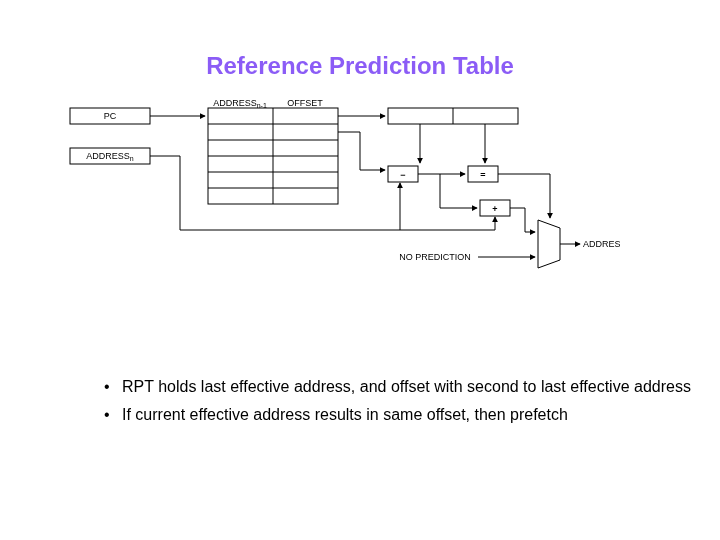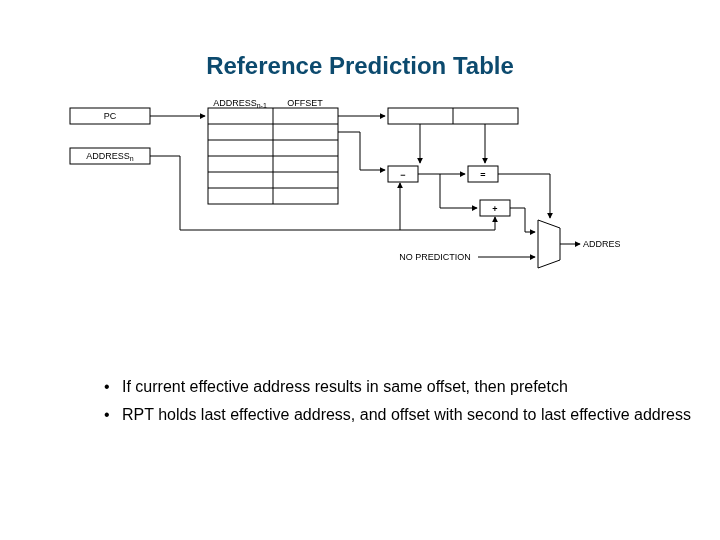--- a/index.html
+++ b/index.html
@@ -1,17 +1,17 @@
 <!DOCTYPE html>
 <html><head>
 <meta charset="utf-8">
 <style>
   html,body{margin:0;padding:0;width:720px;height:540px;background:#fff;font-family:Arial,Helvetica,sans-serif;}
   .slide{position:relative;width:720px;height:540px;}
-  .title{position:absolute;top:52px;left:0;width:720px;text-align:center;font-weight:bold;font-size:24px;color:#0c4a6e;}
+  .title{position:absolute;top:52px;left:0;width:720px;text-align:center;font-weight:bold;font-size:24px;color:#8b5cf6;}
   .diagram{position:absolute;top:100px;left:60px;width:560px;height:200px;}
   .diagram text{font-family:Arial,Helvetica,sans-serif;font-size:9px;fill:#000;}
   .diagram .tiny{font-size:7px;}
   .bullets{position:absolute;top:360px;left:60px;width:620px;font-size:16px;color:#000;line-height:1.35;}
   .bullets li{margin-bottom:6px;list-style:none;position:relative;padding-left:22px;}
   .bullets li::before{content:"•";position:absolute;left:4px;top:0;font-size:16px;}
 </style>
 </head>
 <body>
 
@@ -101,17 +101,17 @@
 
     <polygon points="478,120 500,128 500,160 478,168" fill="#fff" stroke="#000"></polygon>
 
     <line x1="500" y1="144" x2="520" y2="144" stroke="#000" marker-end="url(#ah)"></line>
     <text x="523" y="147">
       <tspan>ADDRESS</tspan><tspan class="tiny" dy="2">n+1</tspan>
     </text>
   </svg>
 
   <ul class="bullets">
+    <li><span>RPT holds last effective address, and offset with second to last effective address</span></li>
     <li><span>If current effective address results in same offset, then prefetch</span></li>
-    <li><span>RPT holds last effective address, and offset with second to last effective address</span></li>
   </ul>
 
 </div>
 
 </body></html>

